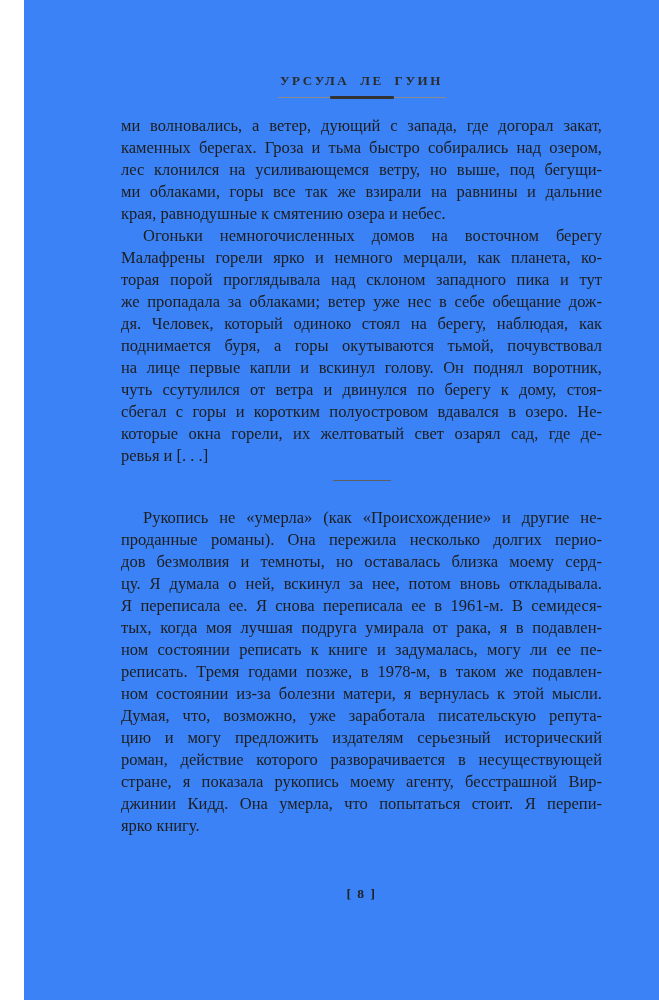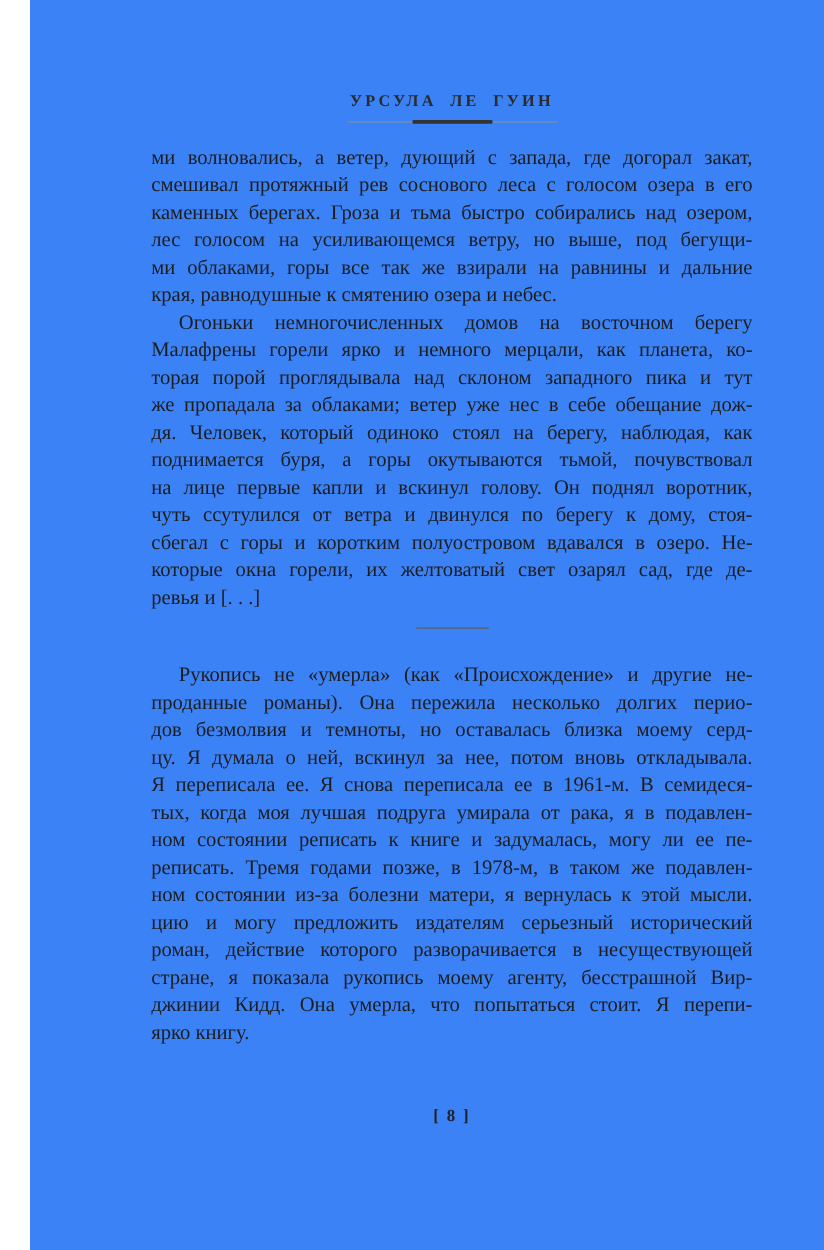--- a/index.html
+++ b/index.html
@@ -102,23 +102,22 @@
 
 <div class="page">
   <div class="running-header">
     <div class="header-title">УРСУЛА ЛЕ ГУИН</div>
     <div class="header-rule"></div>
   </div>
 
   <main class="body-text" id="body-text">
       <div class="paragraph">
         <div class="line">ми волновались, а ветер, дующий с запада, где догорал закат,</div>
-        <div class="line">смешивал протяжный рев соснового леса с голосом озера в его</div>
         <div class="line">каменных берегах. Гроза и тьма быстро собирались над озером,</div>
-        <div class="line">лес голосом на усиливающемся ветру, но выше, под бегущи-</div>
+        <div class="line">лес клонился на усиливающемся ветру, но выше, под бегущи-</div>
         <div class="line">ми облаками, горы все так же взирали на равнины и дальние</div>
         <div class="line last">края, равнодушные к смятению озера и небес.</div>
       </div>
       <div class="paragraph indent">
         <div class="line">Огоньки немногочисленных домов на восточном берегу</div>
         <div class="line">Малафрены горели ярко и немного мерцали, как планета, ко-</div>
         <div class="line">торая порой проглядывала над склоном западного пика и тут</div>
         <div class="line">же пропадала за облаками; ветер уже нес в себе обещание дож-</div>
         <div class="line">дя. Человек, который одиноко стоял на берегу, наблюдая, как</div>
         <div class="line">поднимается буря, а горы окутываются тьмой, почувствовал</div>
@@ -132,20 +131,21 @@
       <div class="paragraph indent">
         <div class="line">Рукопись не «умерла» (как «Происхождение» и другие не-</div>
         <div class="line">проданные романы). Она пережила несколько долгих перио-</div>
         <div class="line">дов безмолвия и темноты, но оставалась близка моему серд-</div>
         <div class="line">цу. Я думала о ней, вскинул за нее, потом вновь откладывала.</div>
         <div class="line">Я переписала ее. Я снова переписала ее в 1961-м. В семидеся-</div>
         <div class="line">тых, когда моя лучшая подруга умирала от рака, я в подавлен-</div>
         <div class="line">ном состоянии реписать к книге и задумалась, могу ли ее пе-</div>
         <div class="line">реписать. Тремя годами позже, в 1978-м, в таком же подавлен-</div>
         <div class="line">ном состоянии из-за болезни матери, я вернулась к этой мысли.</div>
+        <div class="line">Думая, что, возможно, уже заработала писательскую репута-</div>
         <div class="line">цию и могу предложить издателям серьезный исторический</div>
         <div class="line">роман, действие которого разворачивается в несуществующей</div>
         <div class="line">стране, я показала рукопись моему агенту, бесстрашной Вир-</div>
         <div class="line">джинии Кидд. Она умерла, что попытаться стоит. Я перепи-</div>
         <div class="line last">ярко книгу.</div>
       </div>
     </main>
 
   <div class="footer">
     <span class="page-number">[ 8 ]</span>

